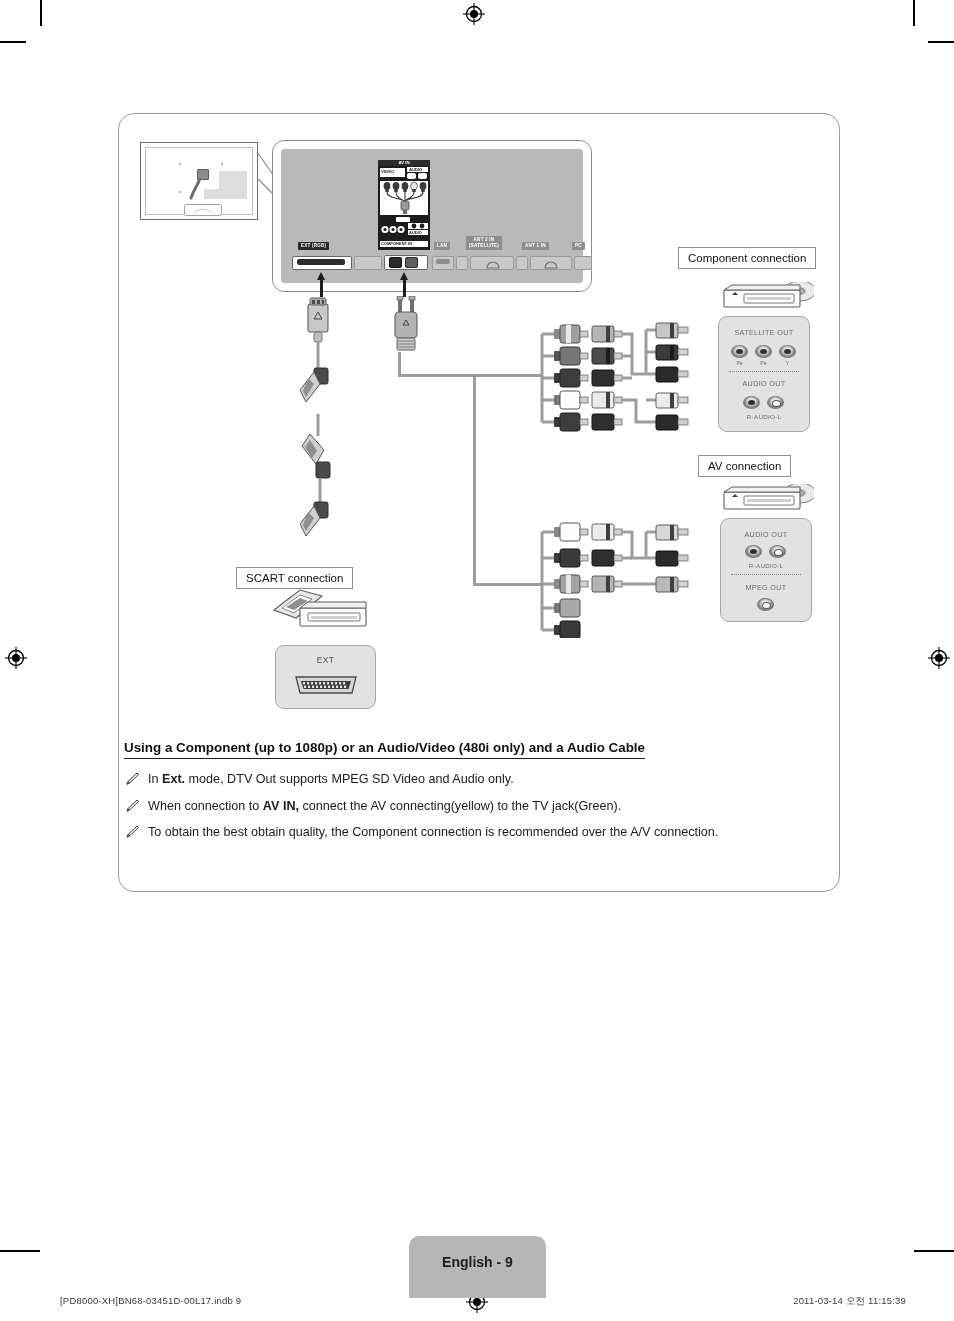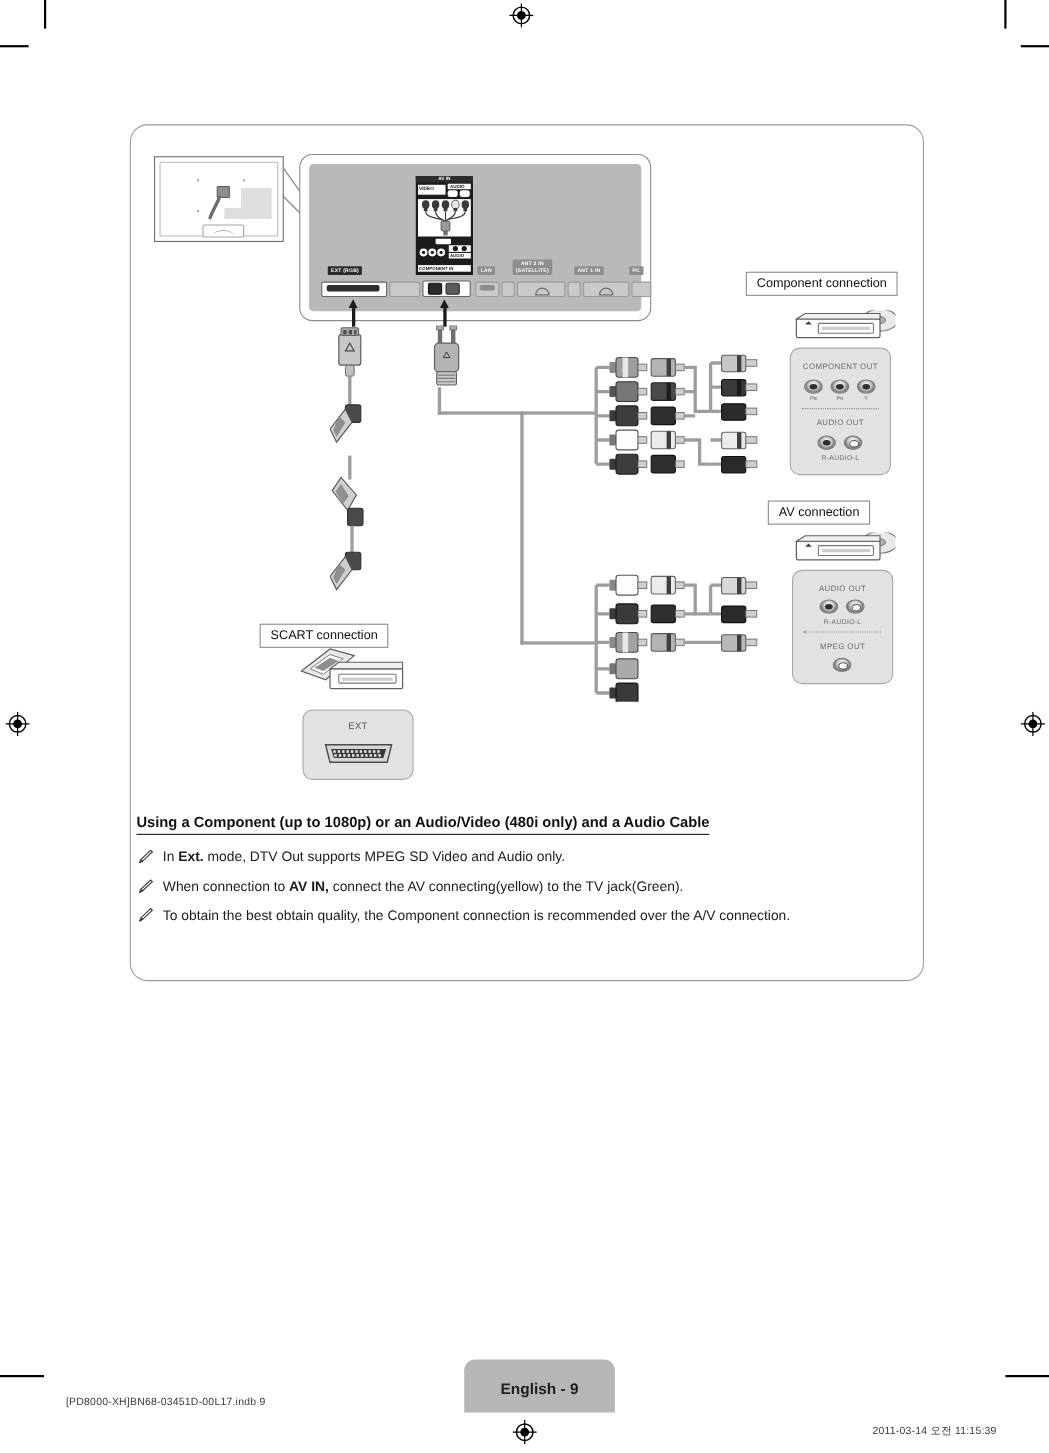--- a/index.html
+++ b/index.html
@@ -93,25 +93,25 @@
   
   #heading{position:absolute;left:124px;top:740px;width:700px;font-size:13.4px;
     font-weight:bold;color:#111;}
   #heading .u{border-bottom:1.3px solid #1a1a1a;padding-bottom:3px;display:inline-block;}
   .note{position:absolute;left:126px;width:660px;font-size:12.6px;color:#1b1b1b;line-height:1.42;}
   .note .pencil{position:absolute;left:0;top:1px;width:14px;height:14px;}
   .note .txt{display:block;margin-left:22px;}
   .note b{font-weight:bold;}
 
   
-  #page-tab{position:absolute;left:422px;top:1236px;width:137px;height:48px;
+  #page-tab{position:absolute;left:409px;top:1236px;width:137px;height:62px;
     background:#b6b6b6;border-radius:10px 10px 0 0;}
   #page-tab span{position:absolute;left:0;top:18px;width:100%;text-align:center;
     font-size:14px;font-weight:bold;color:#1d1d1d;}
-  #foot-left{position:absolute;left:60px;top:1269px;font-size:9.5px;color:#3a3a3a;
+  #foot-left{position:absolute;left:60px;top:1295px;font-size:9.5px;color:#3a3a3a;
     font-family:"Liberation Sans",sans-serif;letter-spacing:.2px;}
   #foot-right{position:absolute;right:48px;top:1295px;font-size:9.5px;color:#3a3a3a;
     letter-spacing:.2px;}
 </style>
 </head>
 <body>
 
 <div class="crop" style="left:40px;top:0;width:1.6px;height:26px;"></div>
 <div class="crop" style="left:0;top:41px;width:26px;height:1.6px;"></div>
 <div class="crop" style="left:913px;top:0;width:1.6px;height:26px;"></div>
@@ -488,21 +488,21 @@
 <svg class="device" style="left:722px;top:282px;width:92px;height:30px;">
   <ellipse cx="78" cy="9" rx="16" ry="10" fill="#e9e9e9" stroke="#7a7a7a" stroke-width="1"></ellipse>
   <ellipse cx="78" cy="9" rx="5" ry="3.2" fill="#b0b0b0" stroke="#6a6a6a" stroke-width=".8"></ellipse>
   <rect x="2" y="8" width="76" height="17" rx="1.5" fill="#fdfdfd" stroke="#5f5f5f" stroke-width="1.1"></rect>
   <polygon points="2,8 10,3 78,3 78,8" fill="#f1f1f1" stroke="#5f5f5f" stroke-width="1"></polygon>
   <rect x="22" y="12" width="50" height="9" rx="1" fill="#fff" stroke="#777" stroke-width="1"></rect>
   <rect x="25" y="15" width="44" height="3" fill="#cfcfcf"></rect>
   <polygon points="10,13 16,13 13,10" fill="#3a3a3a"></polygon>
 </svg>
 <div class="panel" style="left:718px;top:316px;width:90px;height:114px;">
-  <div class="ttl" style="top:11px;">COMPONENT OUT</div>
+  <div class="ttl" style="top:11px;">SATELLITE OUT</div>
   <div class="rca" style="left:12px;top:28px;">
       <div class="ring"></div>
       <div class="hole"></div>
     </div>
   <div class="rca" style="left:36px;top:28px;">
       <div class="ring"></div>
       <div class="hole"></div>
     </div>
   <div class="rca" style="left:60px;top:28px;">
       <div class="ring"></div>

